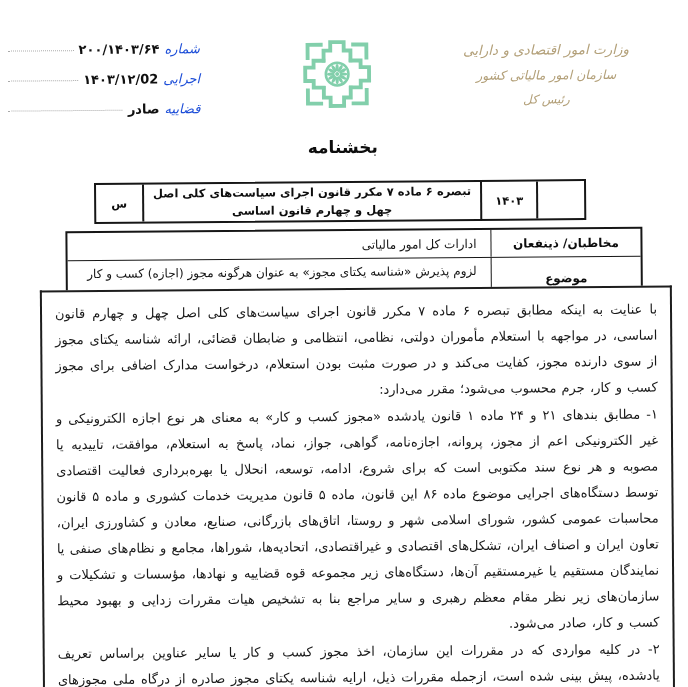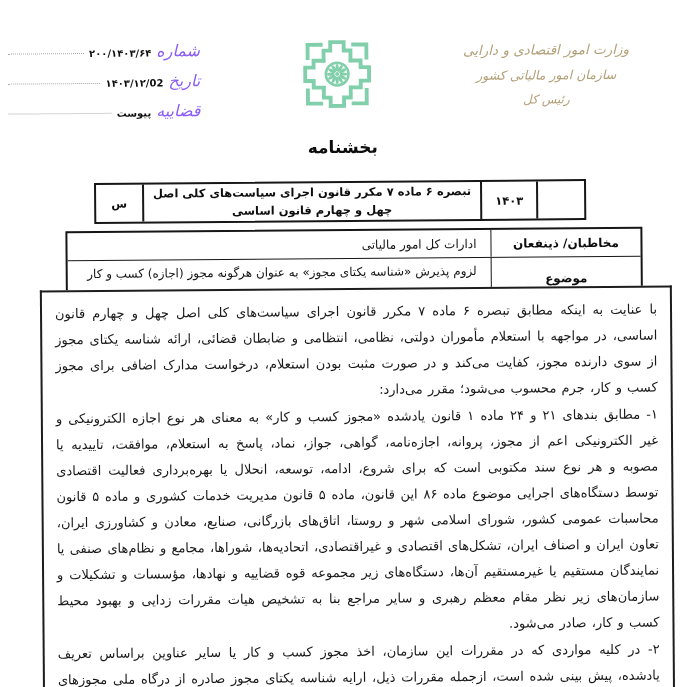--- a/index.html
+++ b/index.html
@@ -9,22 +9,22 @@
   }
   .sheet{
     position:absolute;inset:0;background:#fff;
     transform:rotate(-0.45deg);transform-origin:50% 45%;
   }
 
   
   .letterhead{position:absolute;top:30px;left:0;right:0;height:100px;}
   .fields{position:absolute;top:10px;left:10px;width:192px;direction:rtl;}
   .field-row{display:flex;align-items:baseline;gap:5px;height:19px;margin-bottom:11px;}
-  .field-label{font-size:16px;font-style:italic;color:#8b5cf6;white-space:nowrap;}
-  .field-value{font-size:10px;font-weight:bold;color:#101010;white-space:nowrap;letter-spacing:0.5px;text-align:center;}
+  .field-label{font-size:13px;font-style:italic;color:#1d4ed8;white-space:nowrap;}
+  .field-value{font-size:13px;font-weight:bold;color:#101010;white-space:nowrap;letter-spacing:0.5px;text-align:center;}
   .leader{flex:1;border-bottom:1.2px dotted #a9a9a9;transform:translateY(-3px);min-width:12px;}
 
   .logo-wrap{position:absolute;left:297px;top:2px;width:84px;height:84px;}
 
   .org-block{
     position:absolute;right:22px;top:8px;width:236px;text-align:center;
     color:#b3a079;direction:rtl;font-style:italic;
   }
   .org-line1{font-size:13.5px;line-height:26px;}
   .org-line2{font-size:12.5px;line-height:25px;}
@@ -89,27 +89,27 @@
 
   <div class="letterhead">
 
     <div class="fields">
       <div class="field-row">
         <span class="field-label">شماره</span>
         <span class="field-value">۲۰۰/۱۴۰۳/۶۴</span>
         <span class="leader"></span>
       </div>
       <div class="field-row">
-        <span class="field-label">تاریخ</span>
+        <span class="field-label">اجرایی</span>
         <span class="field-value">۱۴۰۳/۱۲/02</span>
         <span class="leader"></span>
       </div>
       <div class="field-row">
         <span class="field-label">قضاییه</span>
-        <span class="field-value">پیوست</span>
+        <span class="field-value">صادر</span>
         <span class="leader"></span>
       </div>
     </div>
 
     <div class="logo-wrap">
       <svg viewBox="0 0 100 100" width="84" height="84" aria-hidden="true">
         <g fill="none" stroke="#82cfab" stroke-width="4.6" stroke-linecap="butt">
           <path d="M34 36 V22 h8 V12 h16 v10 h8 v14"></path>
           <path d="M34 36 V22 h8 V12 h16 v10 h8 v14" transform="rotate(90 50 50)"></path>
           <path d="M34 36 V22 h8 V12 h16 v10 h8 v14" transform="rotate(180 50 50)"></path>

